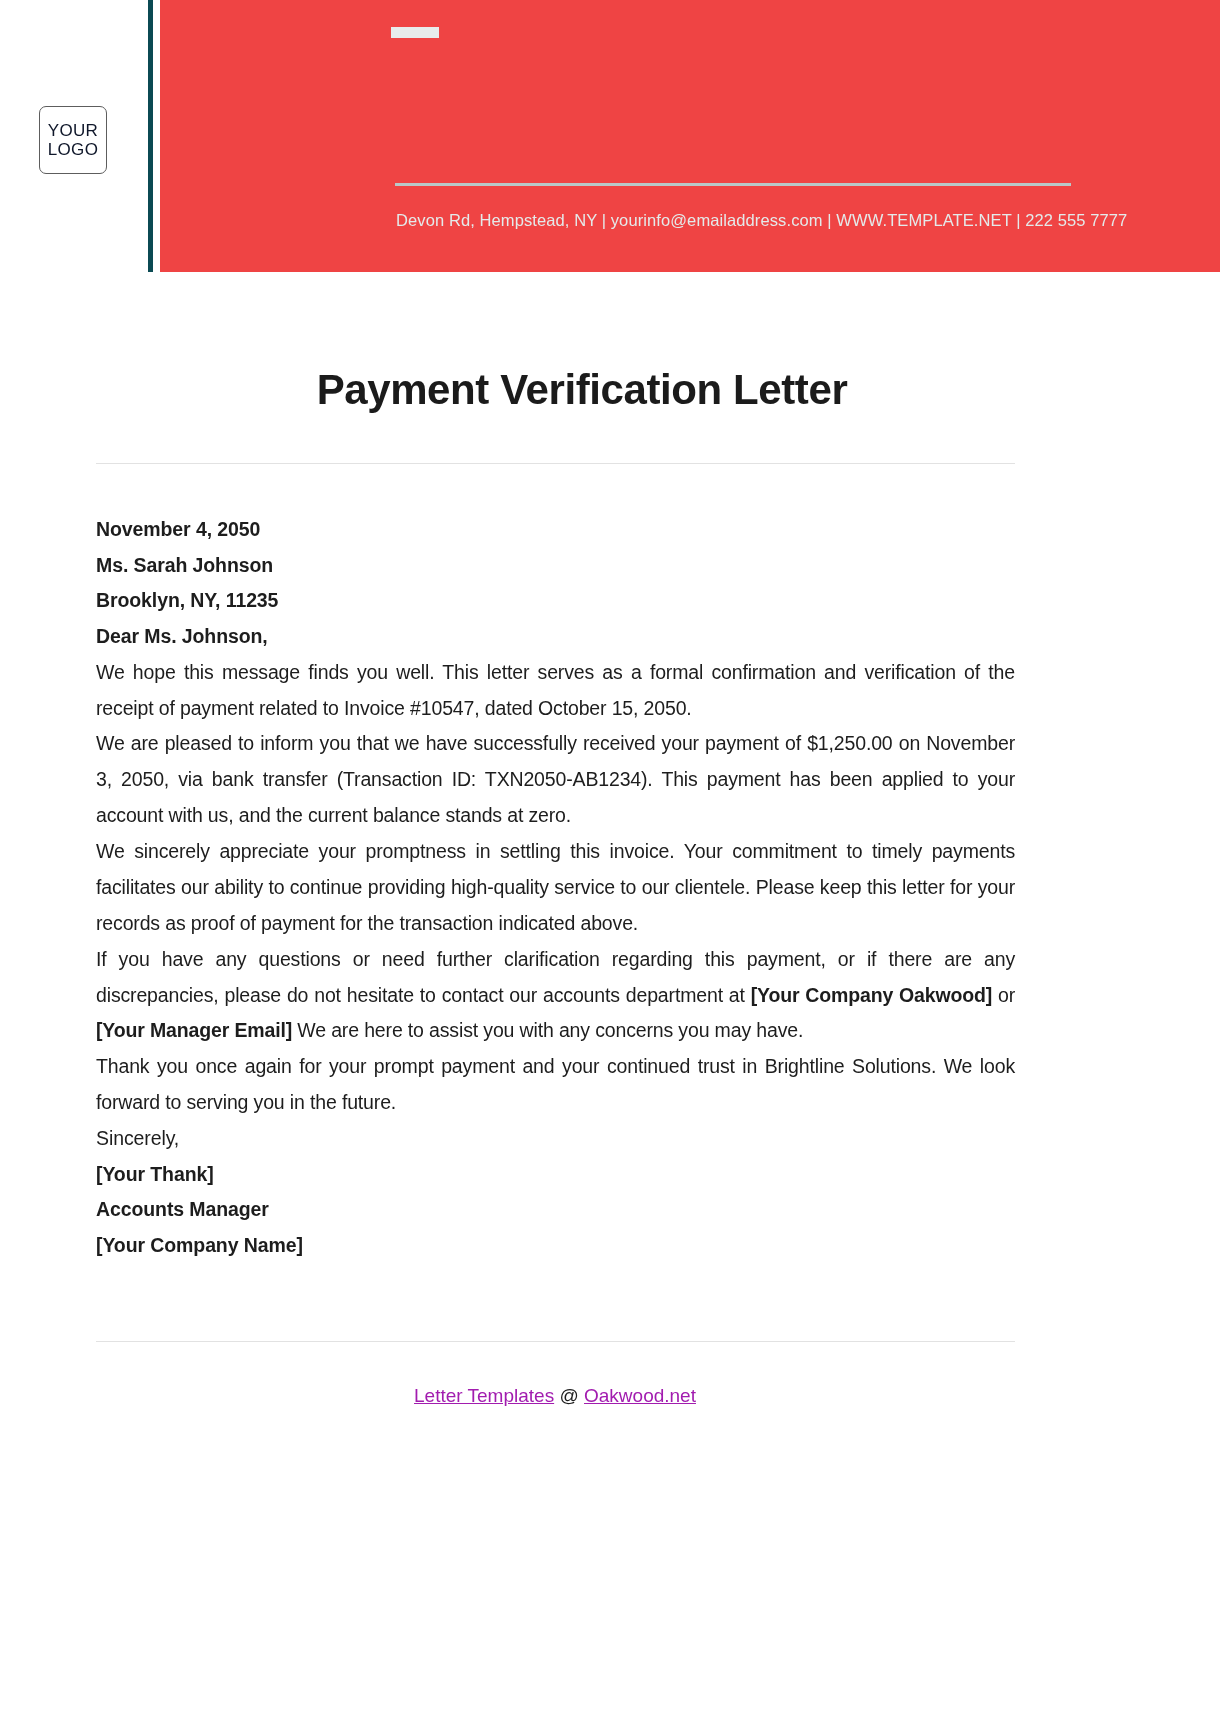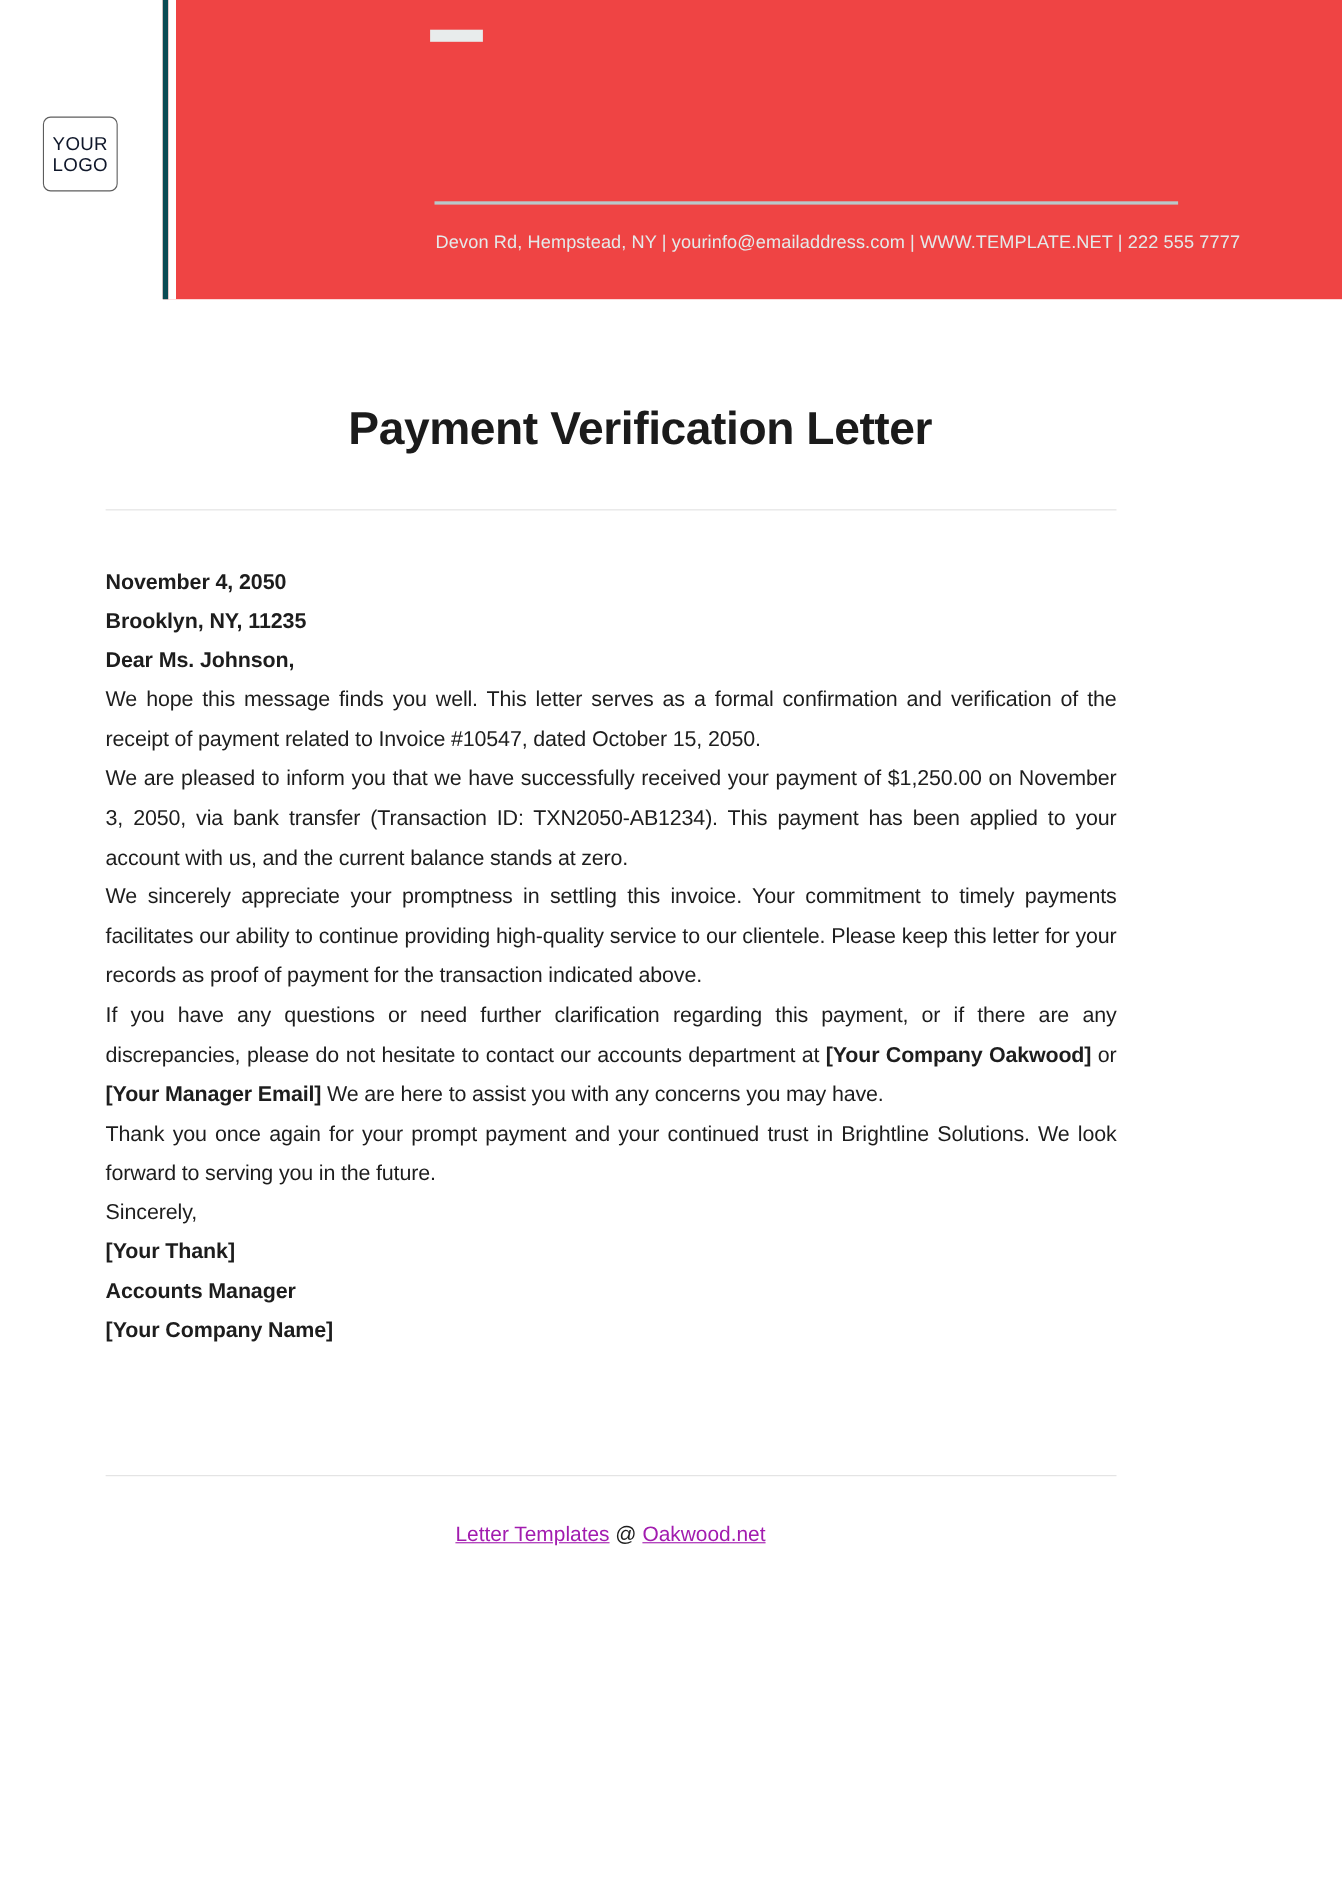--- a/index.html
+++ b/index.html
@@ -181,20 +181,21 @@
     <span>YOUR</span>
     <span>LOGO</span>
   </div>
 
   <div class="doc-title">Payment Verification Letter</div>
 
   <div class="rule-top"></div>
 
   <div class="body-block">
     <div class="line-bold">November 4, 2050</div>
+    <div class="line-bold">Ms. Sarah Johnson</div>
     <div class="line-bold">Brooklyn, NY, 11235</div>
     <div class="line-bold">Dear Ms. Johnson,</div>
 
     <div class="para">We hope this message finds you well. This letter serves as a formal confirmation and verification of the receipt of payment related to Invoice #10547, dated October 15, 2050.</div>
     <div class="para">We are pleased to inform you that we have successfully received your payment of $1,250.00 on November 3, 2050, via bank transfer (Transaction ID: TXN2050-AB1234). This payment has been applied to your account with us, and the current balance stands at zero.</div>
     <div class="para">We sincerely appreciate your promptness in settling this invoice. Your commitment to timely payments facilitates our ability to continue providing high-quality service to our clientele. Please keep this letter for your records as proof of payment for the transaction indicated above.</div>
 
     <div class="para"><span>If you have any questions or need further clarification regarding this payment, or if there are any discrepancies, please do not hesitate to contact our accounts department at </span><b>[Your Company Oakwood]</b><span> or </span><b>[Your Manager Email]</b><span> We are here to assist you with any concerns you may have.</span></div>
 
     <div class="para">Thank you once again for your prompt payment and your continued trust in Brightline Solutions. We look forward to serving you in the future.</div>

